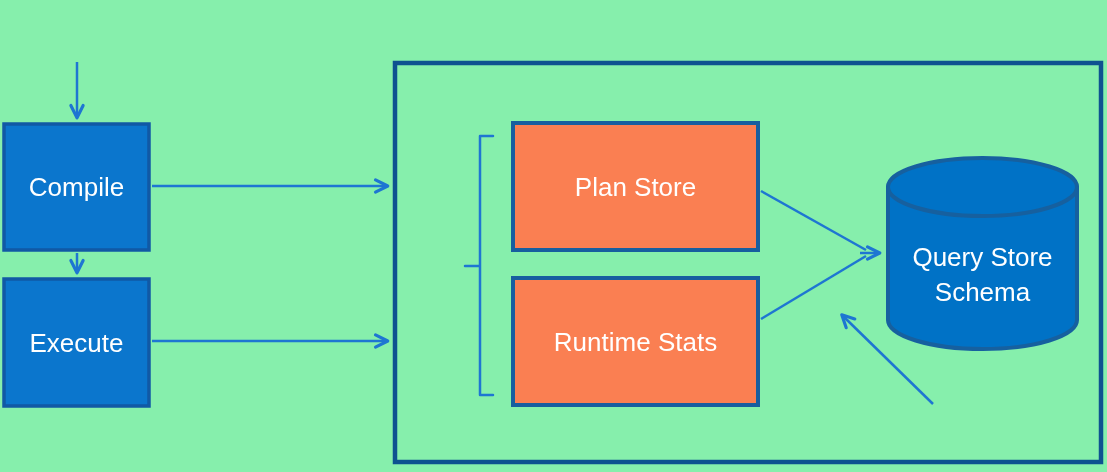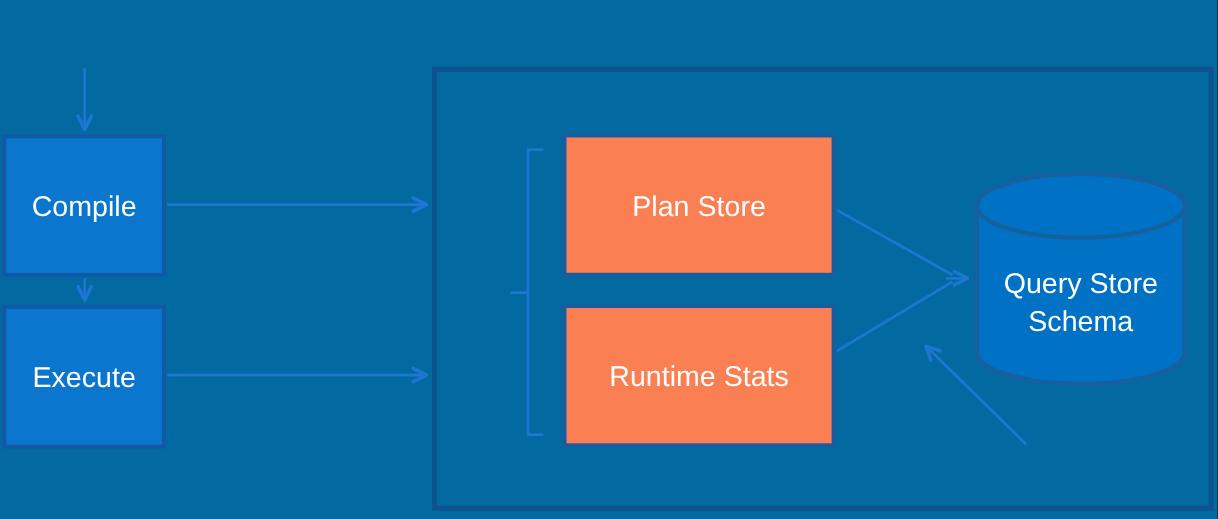--- a/index.html
+++ b/index.html
@@ -4,21 +4,21 @@
 <style>
   html, body {
     margin: 0;
     padding: 0;
     background: #000000;
   }
   .stage {
     position: relative;
     width: 1107px;
     height: 472px;
-    background: #0369a1;
+    background: #86efac;
     overflow: hidden;
   }
   svg {
     display: block;
   }
   text {
     font-family: "Liberation Sans", sans-serif;
     font-size: 26px;
     font-weight: 400;
   }

